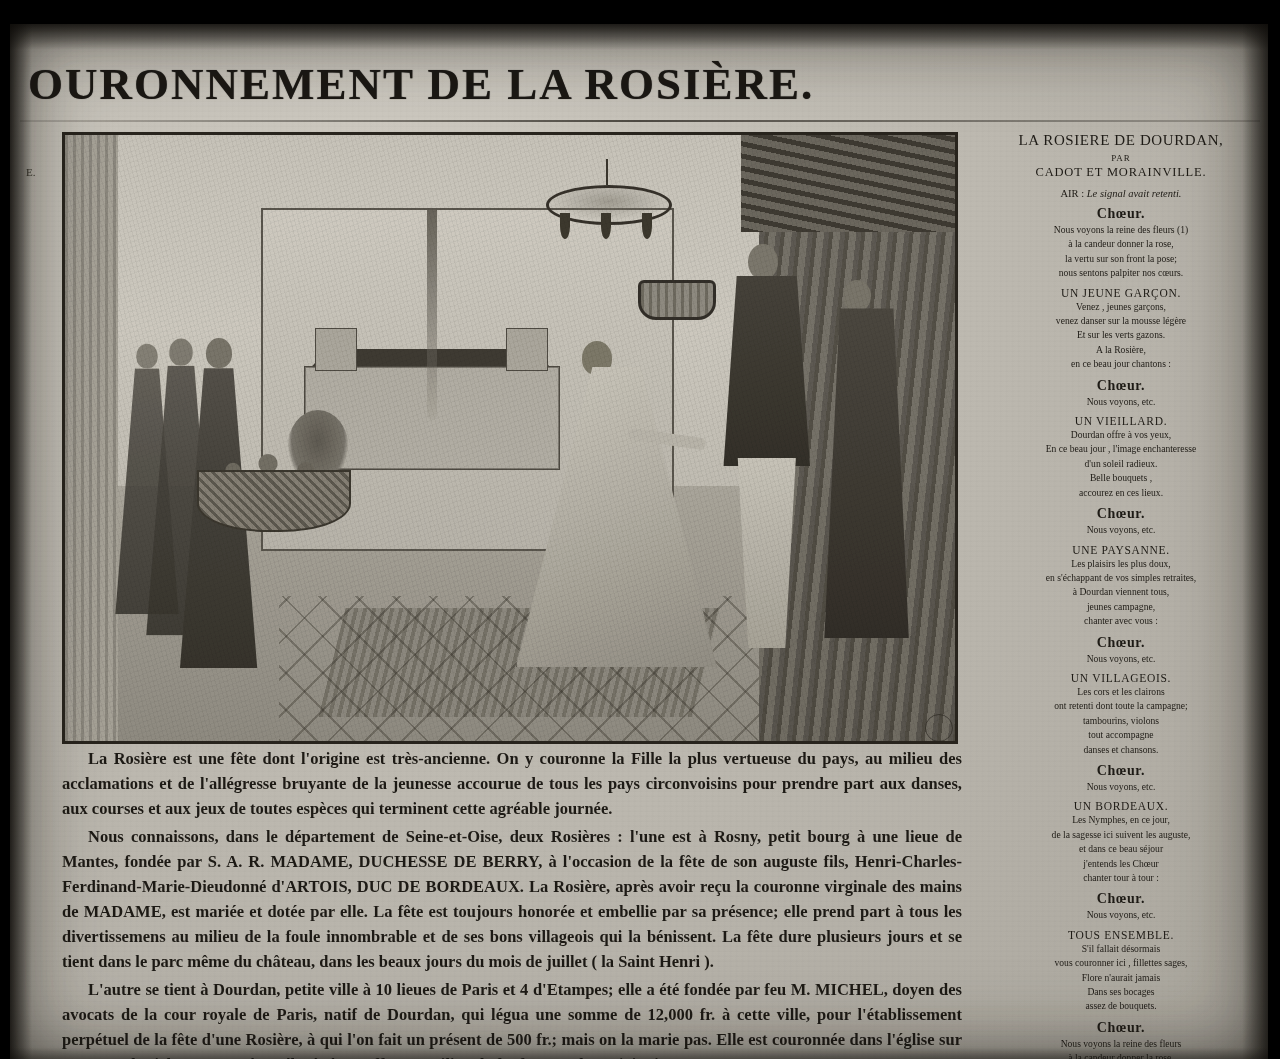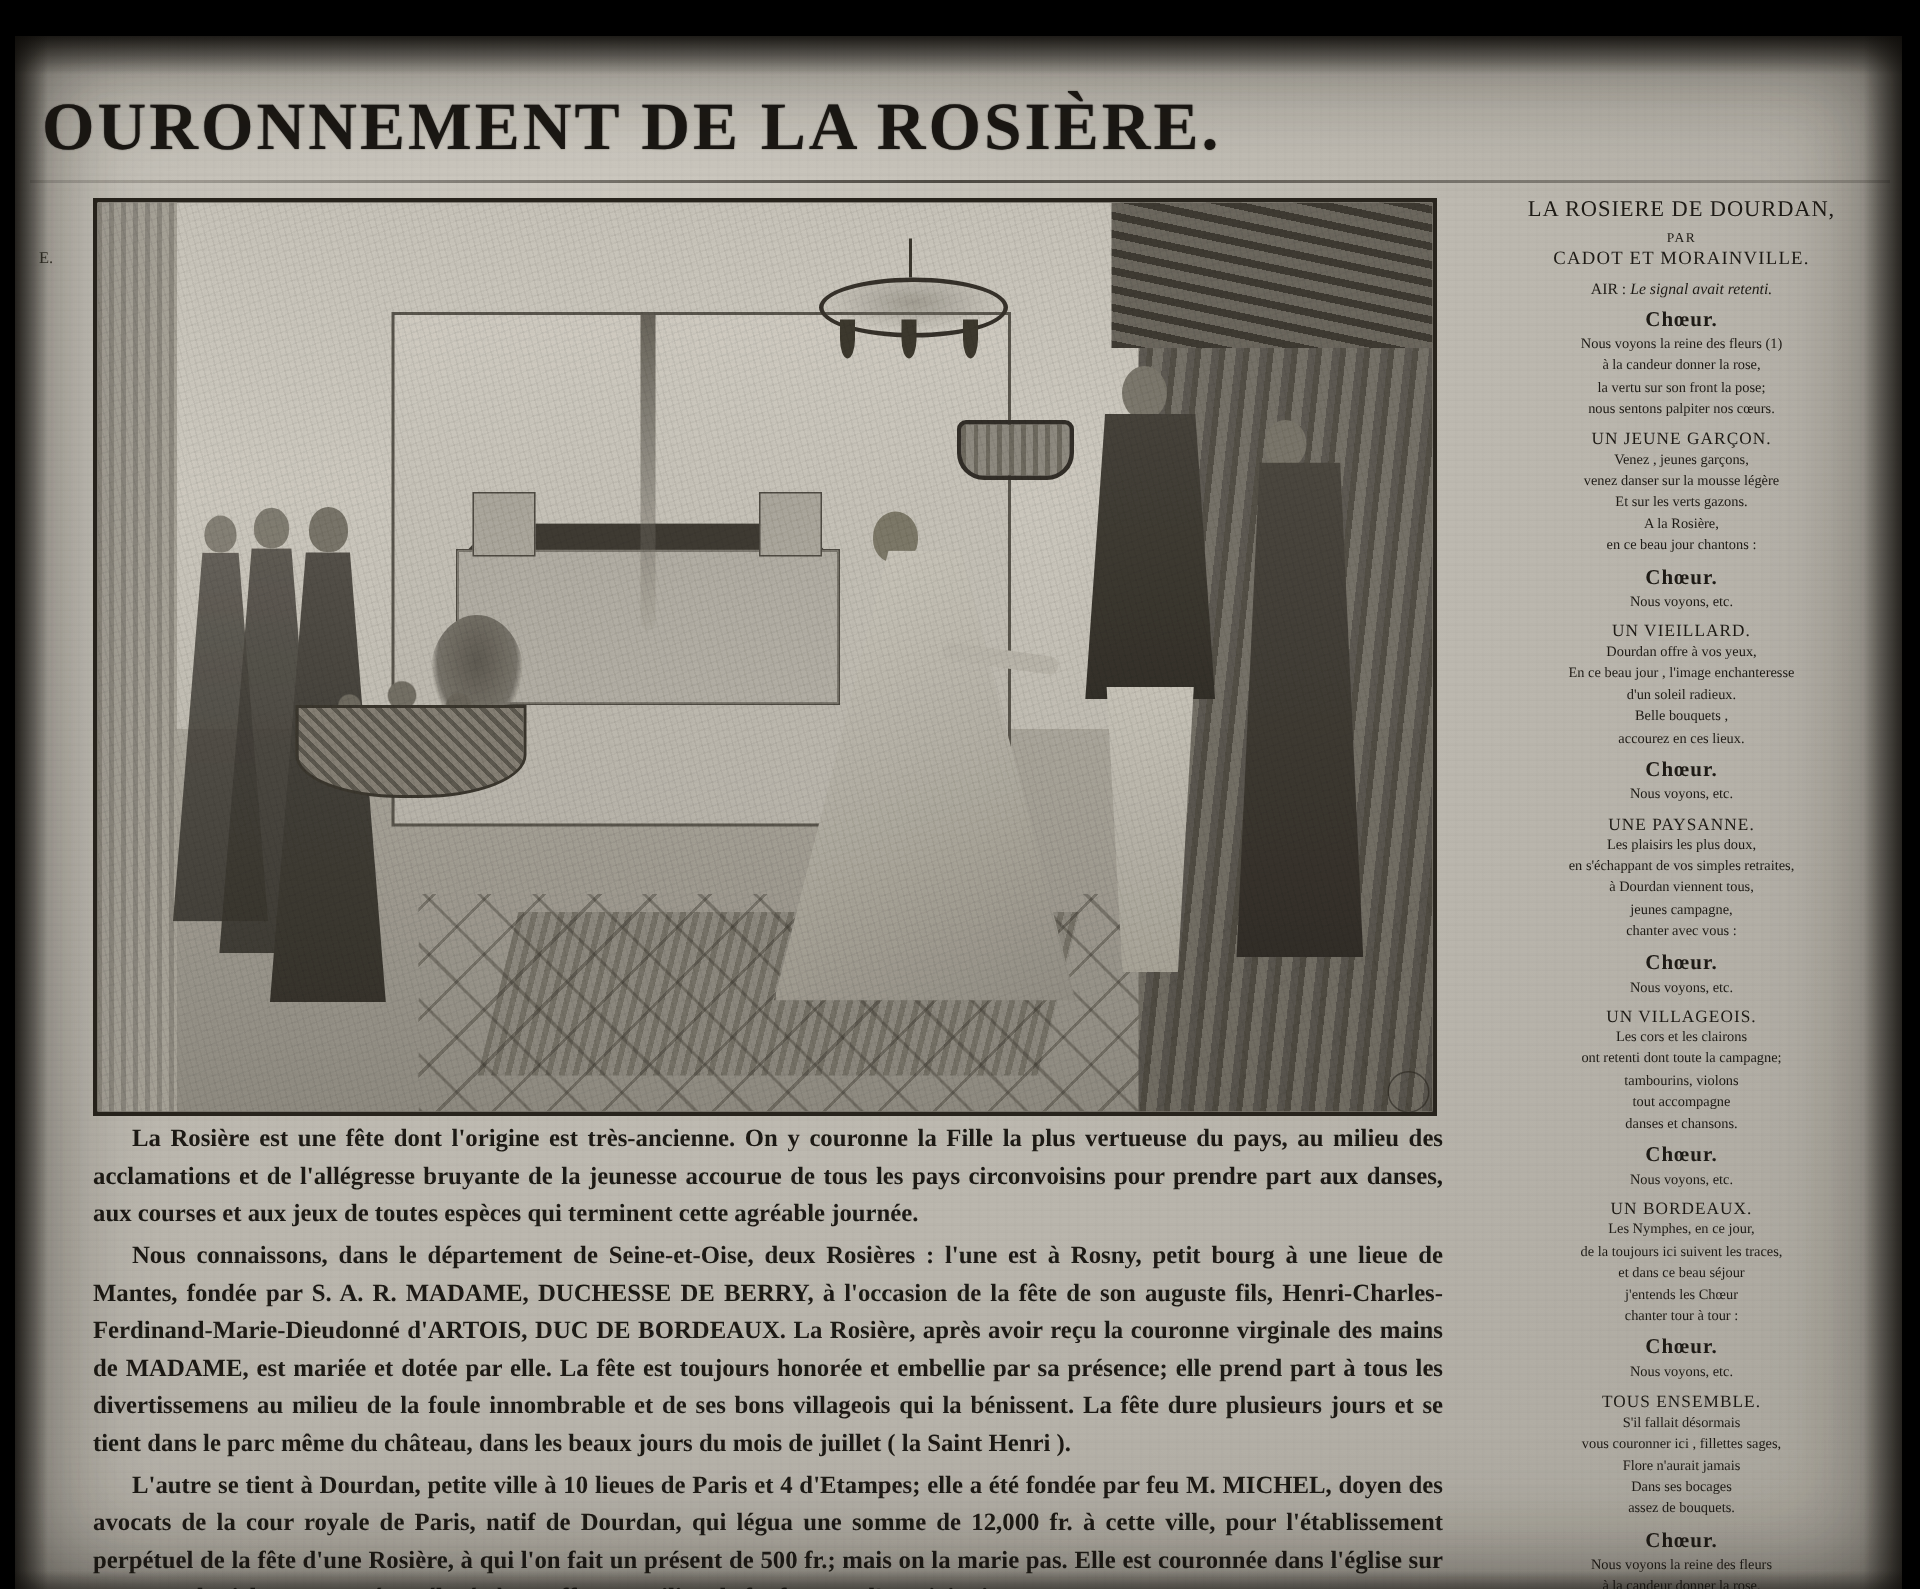--- a/index.html
+++ b/index.html
@@ -436,21 +436,21 @@
         <div class="role">UN VILLAGEOIS.</div>
         <div class="verse">Les cors et les clairons</div>
         <div class="verse">ont retenti dont toute la campagne;</div>
         <div class="verse">tambourins, violons</div>
         <div class="verse">tout accompagne</div>
         <div class="verse">danses et chansons.</div>
         <div class="role choeur">Chœur.</div>
         <div class="verse">Nous voyons, etc.</div>
         <div class="role">UN BORDEAUX.</div>
         <div class="verse">Les Nymphes, en ce jour,</div>
-        <div class="verse">de la toujours ici suivent les traces,</div>
+        <div class="verse">de la sagesse ici suivent les auguste,</div>
         <div class="verse">et dans ce beau séjour</div>
         <div class="verse">j'entends les Chœur</div>
         <div class="verse">chanter tour à tour :</div>
         <div class="role choeur">Chœur.</div>
         <div class="verse">Nous voyons, etc.</div>
         <div class="role">TOUS ENSEMBLE.</div>
         <div class="verse">S'il fallait désormais</div>
         <div class="verse">vous couronner ici , fillettes sages,</div>
         <div class="verse">Flore n'aurait jamais</div>
         <div class="verse">Dans ses bocages</div>

